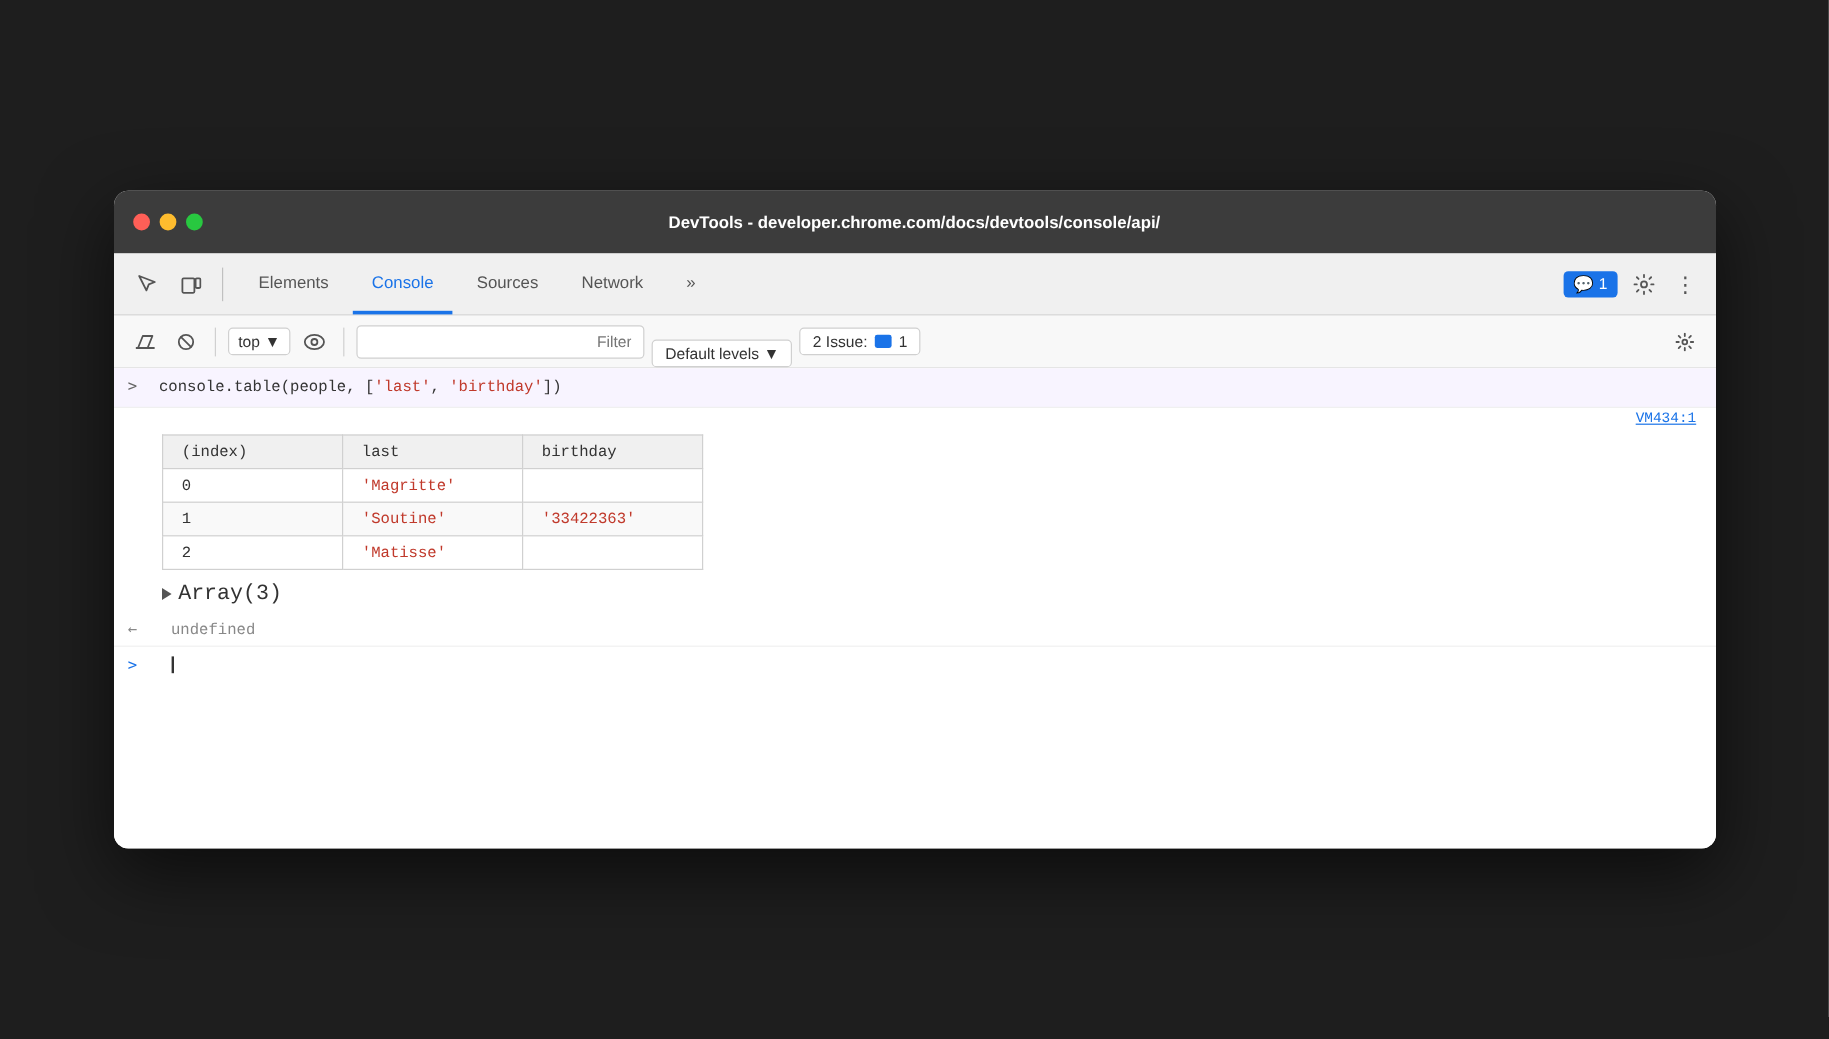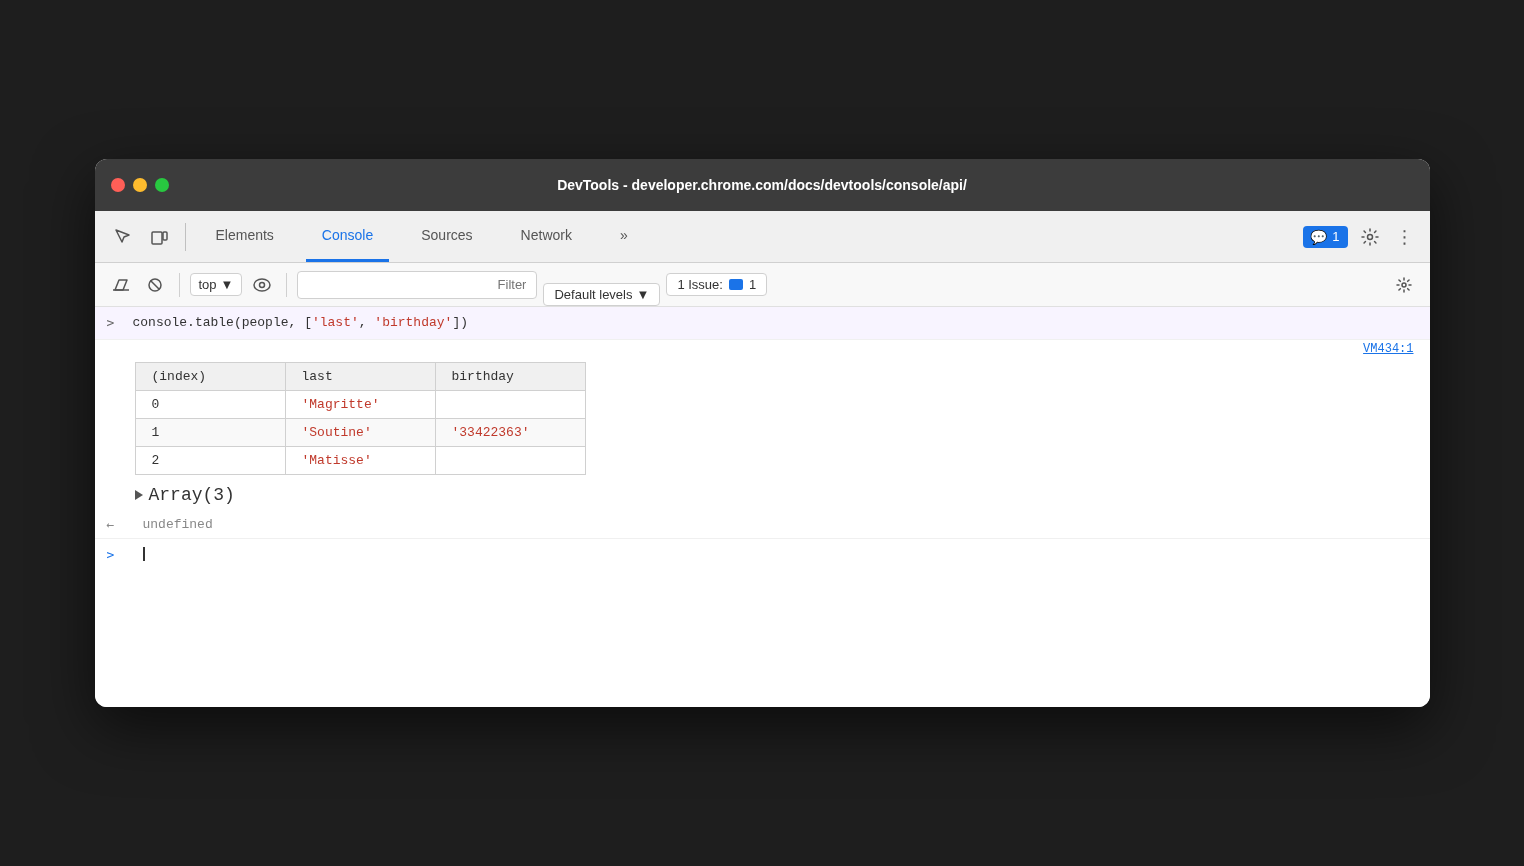--- a/index.html
+++ b/index.html
@@ -73,21 +73,21 @@
     .toolbar-divider {
       width: 1px;
       height: 28px;
       background: #c0c0c0;
       margin: 0 6px;
     }
     .tab-list {
       display: flex;
       align-items: flex-end;
       height: 100%;
-      gap: 16px;
+      gap: 4px;
       margin-left: 4px;
     }
     .tab {
       padding: 0 16px;
       height: 100%;
       display: flex;
       align-items: center;
       font-size: 14px;
       color: #555;
       cursor: pointer;
@@ -412,21 +412,21 @@
     <div class="console-divider"></div>
 
     <input class="filter-input" type="text" placeholder="Filter" style="">
 
     <div class="default-levels">
       <span>Default levels</span>
       <span>▼</span>
     </div>
 
     <div class="issue-btn">
-      <span>1 Issue:</span>
+      <span>2 Issue:</span>
       <span style="display:inline-block;width:14px;height:11px;background:#1a73e8;border-radius:2px;"></span>
       <span>1</span>
     </div>
 
     <div class="console-settings">
       <svg width="16" height="16" viewBox="0 0 16 16" fill="none">
         <circle cx="8" cy="8" r="2" stroke="#555" stroke-width="1.5"></circle>
         <path d="M8 1v2M8 13v2M1 8h2M13 8h2M2.93 2.93l1.41 1.41M11.66 11.66l1.41 1.41M2.93 13.07l1.41-1.41M11.66 4.34l1.41-1.41" stroke="#555" stroke-width="1.5" stroke-linecap="round"></path>
       </svg>
     </div>

